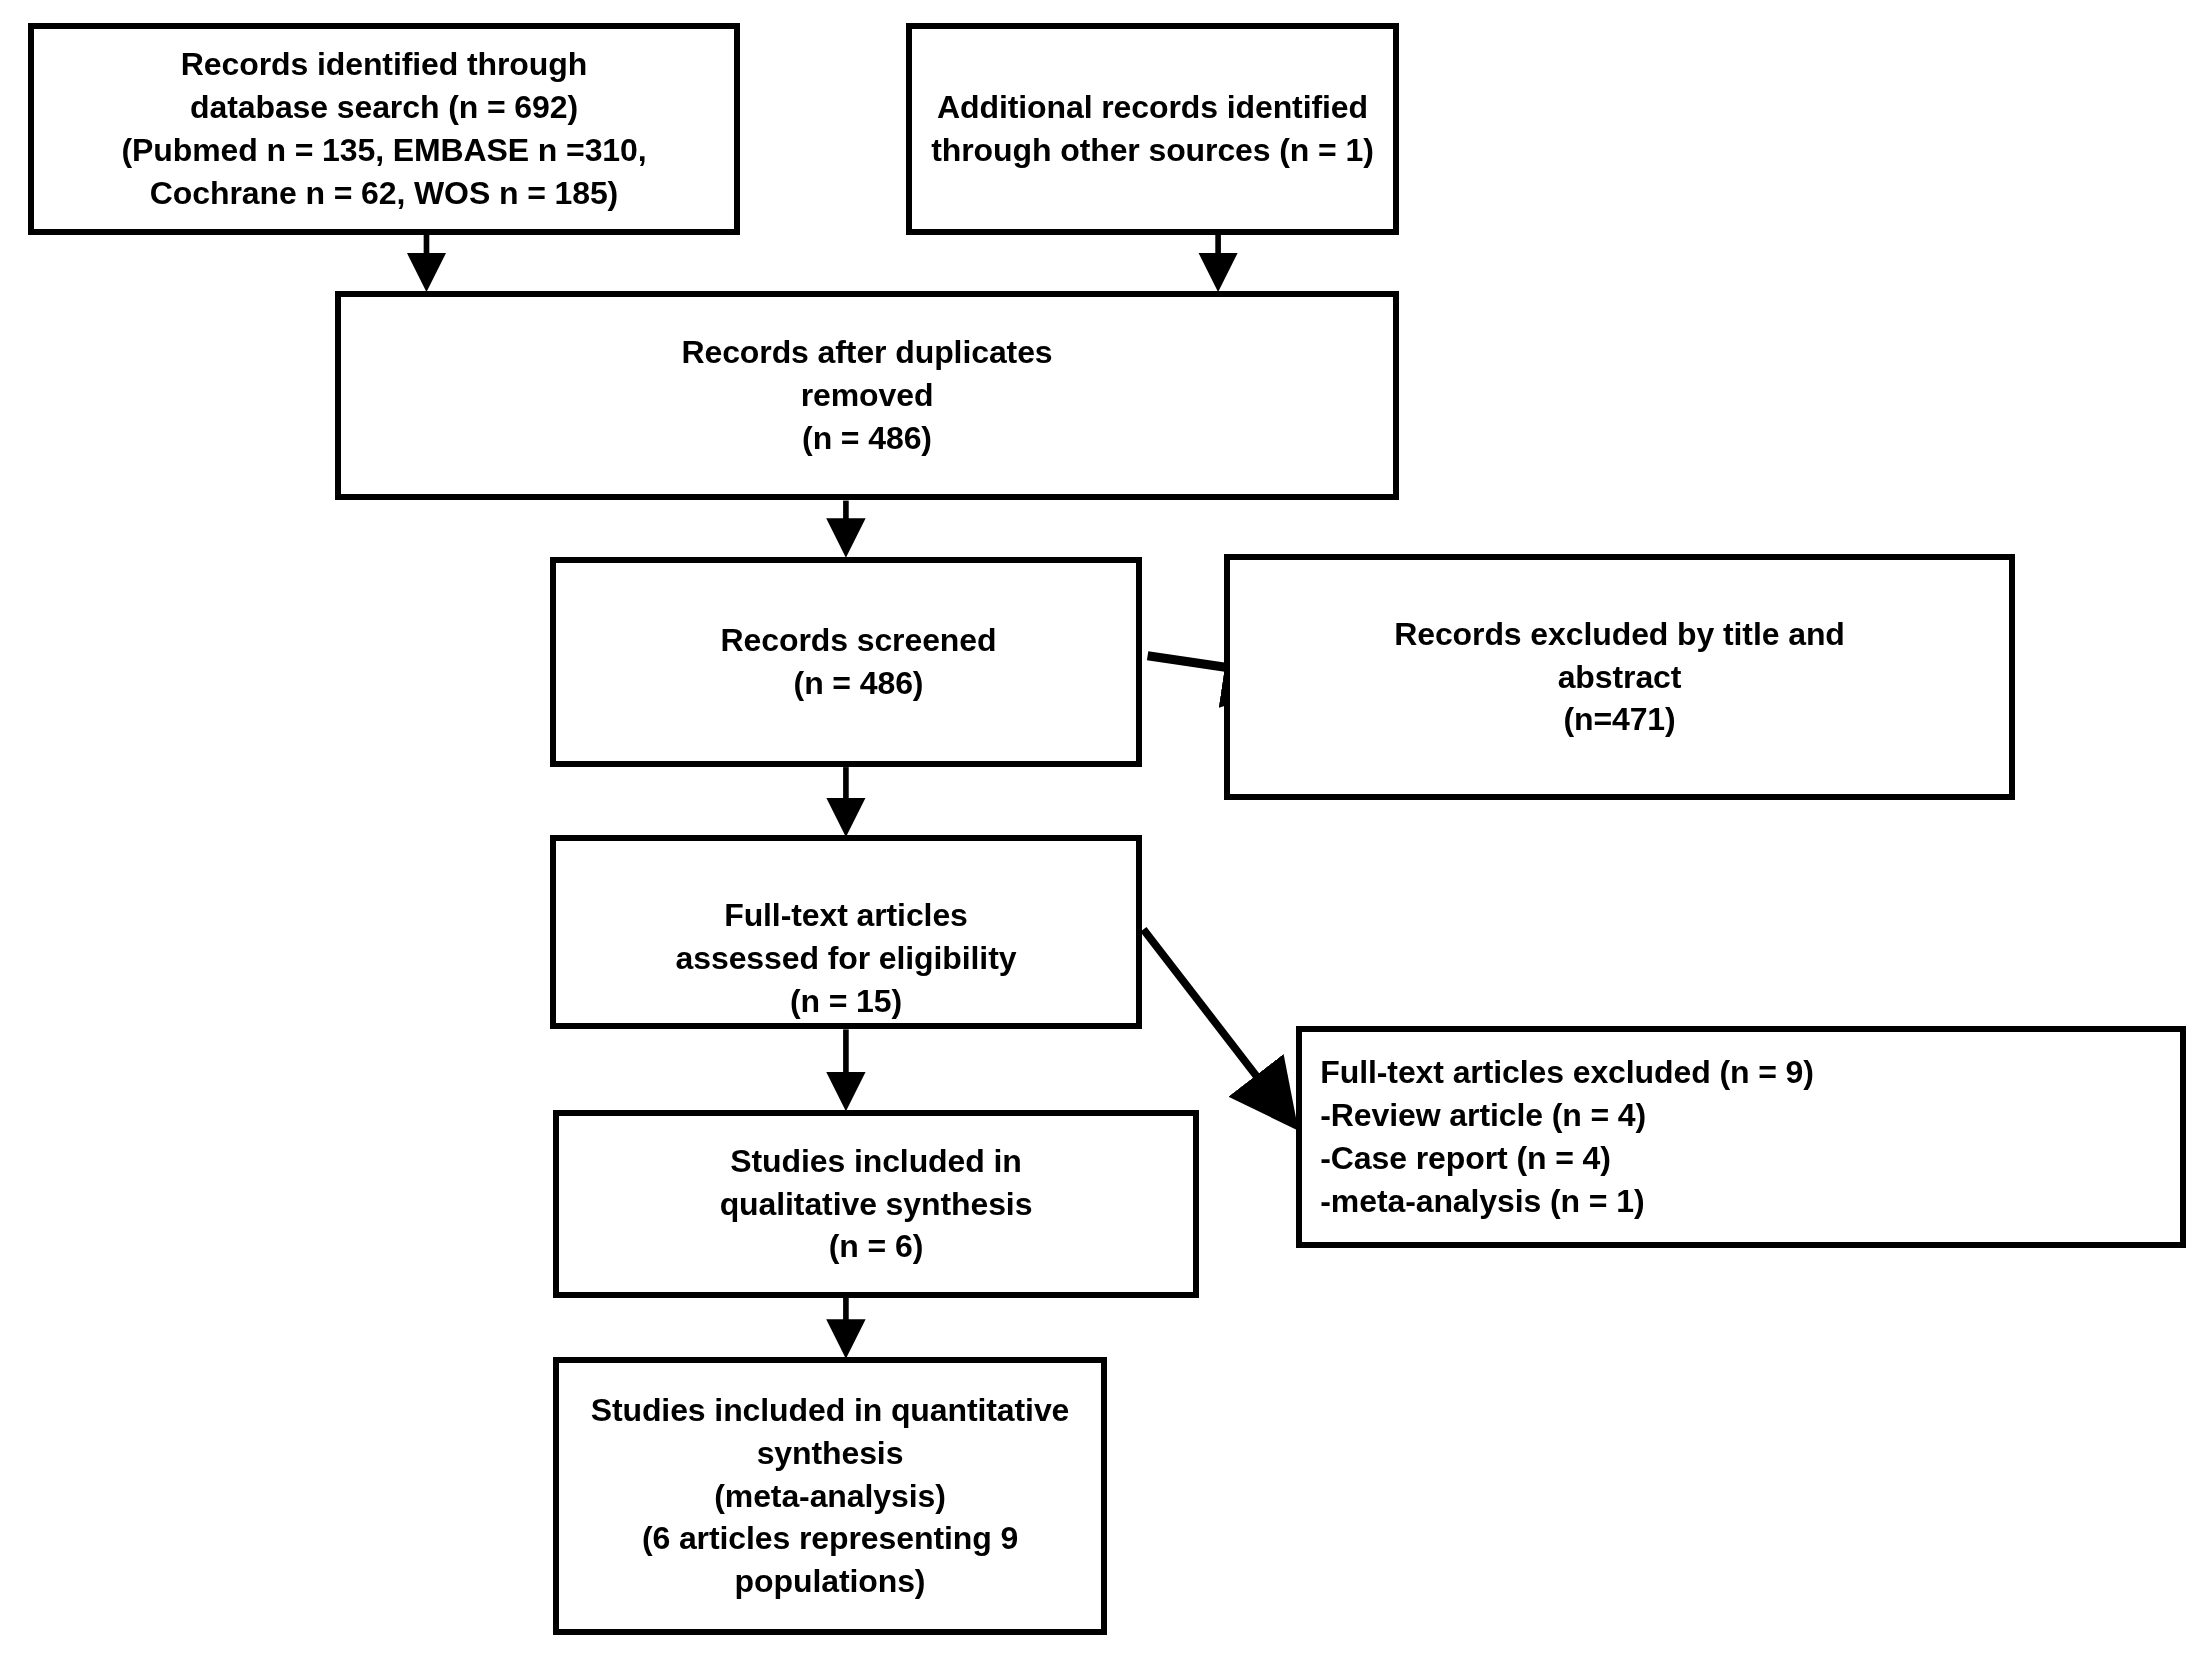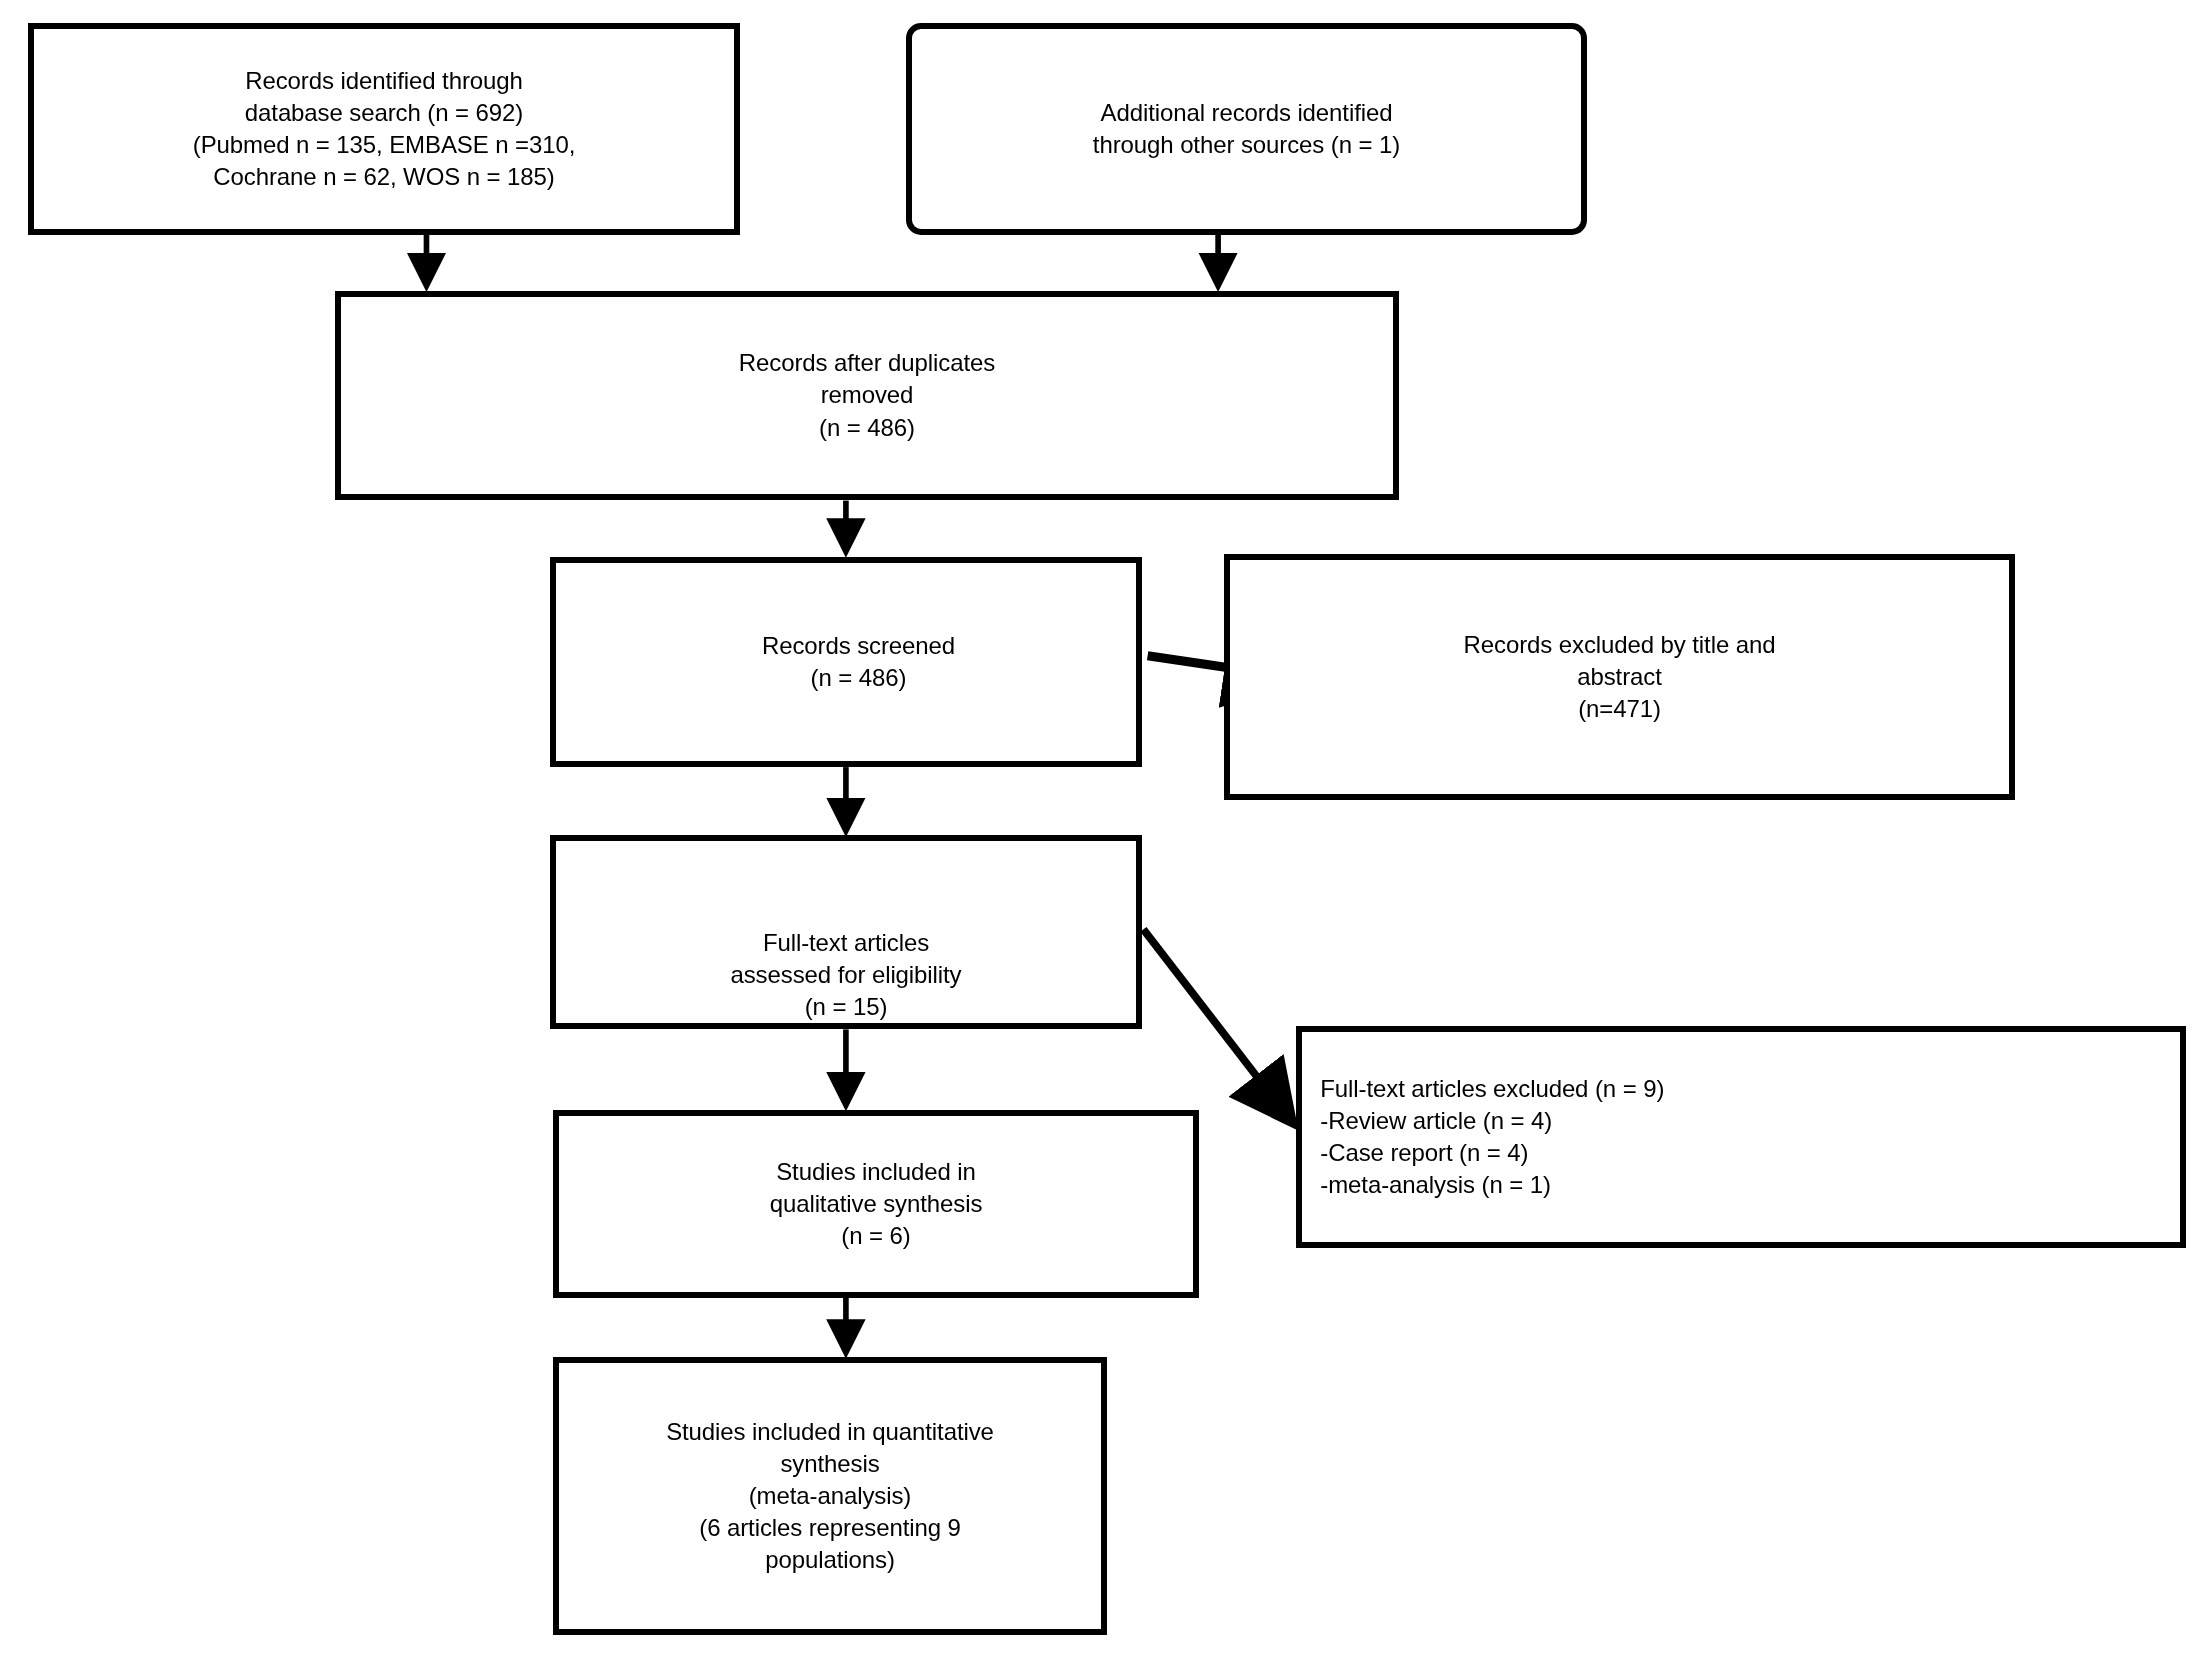--- a/index.html
+++ b/index.html
@@ -20,22 +20,22 @@
   .node {
     position: absolute;
     box-sizing: border-box;
     border: 6.3px solid #000000;
     background: #ffffff;
     display: flex;
     flex-direction: column;
     align-items: center;
     justify-content: center;
     color: #000000;
-    font-weight: normal;
-    font-size: 24px;
+    font-weight: bold;
+    font-size: 32px;
     line-height: 1.34;
     text-align: center;
     letter-spacing: -0.1px;
   }
   .node.left-align {
     align-items: flex-start;
     text-align: left;
     padding-left: 18.3px;
   }
   .node .ln {
@@ -47,21 +47,21 @@
     left: 0;
     top: 0;
     width: 2205px;
     height: 1659px;
     pointer-events: none;
     overflow: visible;
   }
 
   
   #box-database-search      { left: 28px;   top: 23px;   width: 712px; height: 212px; }
-  #box-other-sources        { left: 906px; top: 23px;   width: 681px;  height: 212px; border-radius: 15px; }
+  #box-other-sources        { left: 906px; top: 23px;   width: 493px;  height: 212px; }
   #box-duplicates-removed   { left: 335px;  top: 291px;  width: 1064px; height: 209px; }
   #box-records-screened     { left: 550px;  top: 557px;  width: 592px;  height: 210px; padding-left: 25px; }
   #box-records-excluded     { left: 1224px; top: 554px;  width: 791px; height: 246px; }
   #box-fulltext-assessed    { left: 550px;  top: 835px; width: 592px;  height: 194px; justify-content: flex-end; }
   #box-fulltext-excluded    { left: 1296px; top: 1026px; width: 890px; height: 222px; }
   #box-qualitative          { left: 553px;  top: 1110px; width: 646px;  height: 188px; }
   #box-quantitative         { left: 553px;  top: 1357px; width: 554px;  height: 278px; }
 </style>
 </head>
 <body>

